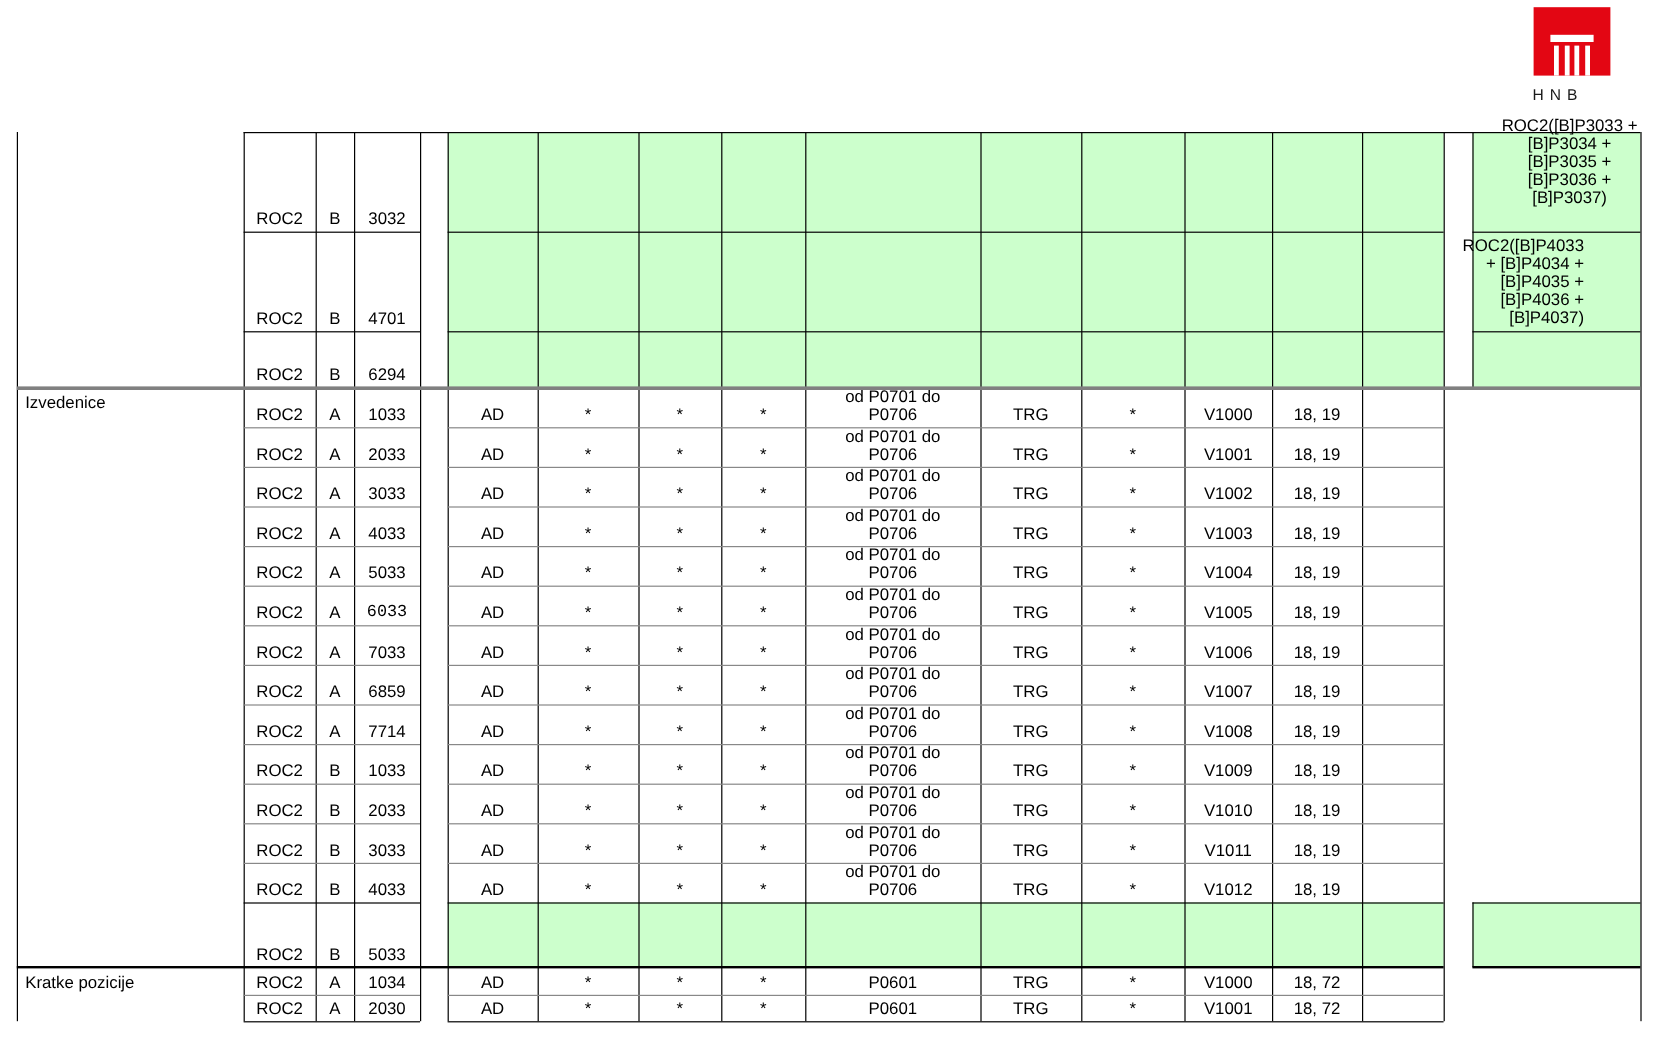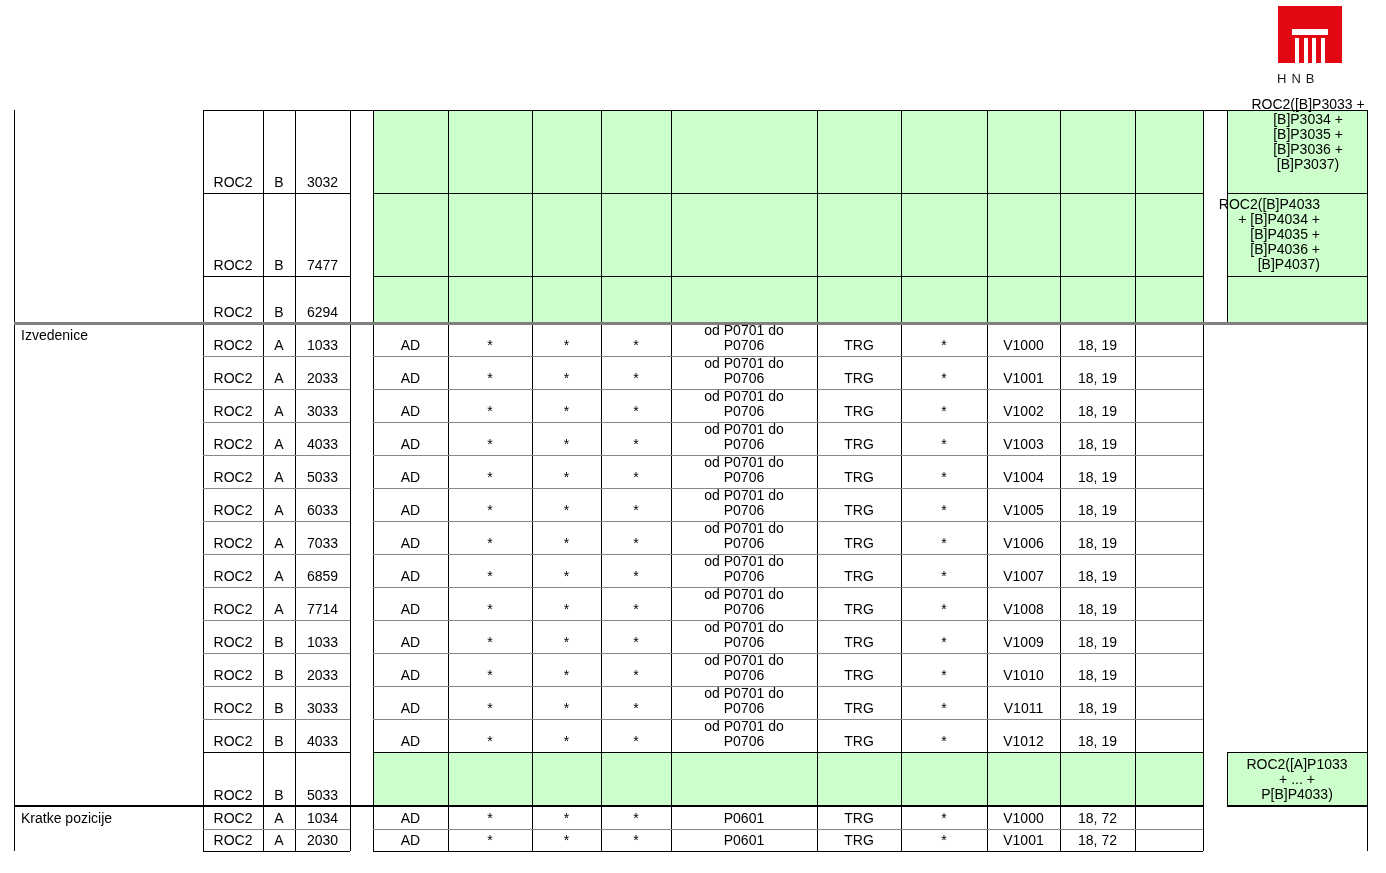--- a/index.html
+++ b/index.html
@@ -46,21 +46,21 @@
       <div class="fill" style="left: 1227px; top: 110px; width: 140px; height: 83px; background: rgb(204, 255, 204);"></div>
       <div class="cell formula" style="left: 1227px; top: 93px; width: 162px; height: 83px;">ROC2([B]P3033 + [B]P3034 + [B]P3035 + [B]P3036 + [B]P3037)</div>
       <div class="cell" style="left: 203px; top: 110px; width: 60px; height: 83px;">ROC2</div>
       <div class="cell" style="left: 263px; top: 110px; width: 32px; height: 83px;">B</div>
       <div class="cell" style="left: 295px; top: 110px; width: 55px; height: 83px;">3032</div>
       <div class="fill" style="left: 373px; top: 193px; width: 830px; height: 83px; background: rgb(204, 255, 204);"></div>
       <div class="fill" style="left: 1227px; top: 193px; width: 140px; height: 83px; background: rgb(204, 255, 204);"></div>
       <div class="cell formula" style="left: 1196px; top: 193px; width: 140px; height: 83px; text-align: right;">ROC2([B]P4033 + [B]P4034 + [B]P4035 + [B]P4036 + [B]P4037)</div>
       <div class="cell" style="left: 203px; top: 193px; width: 60px; height: 83px;">ROC2</div>
       <div class="cell" style="left: 263px; top: 193px; width: 32px; height: 83px;">B</div>
-      <div class="cell" style="left: 295px; top: 193px; width: 55px; height: 83px;">7477</div>
+      <div class="cell" style="left: 295px; top: 193px; width: 55px; height: 83px;">4701</div>
       <div class="fill" style="left: 373px; top: 276px; width: 830px; height: 47px; background: rgb(204, 255, 204);"></div>
       <div class="fill" style="left: 1227px; top: 276px; width: 140px; height: 47px; background: rgb(204, 255, 204);"></div>
       <div class="cell" style="left: 203px; top: 276px; width: 60px; height: 47px;">ROC2</div>
       <div class="cell" style="left: 263px; top: 276px; width: 32px; height: 47px;">B</div>
       <div class="cell" style="left: 295px; top: 276px; width: 55px; height: 47px;">6294</div>
       <div class="cell sec-label" style="left: 14px; top: 323px; width: 189px; height: 24px;">Izvedenice</div>
       <div class="cell" style="left: 203px; top: 323px; width: 60px; height: 33px;">ROC2</div>
       <div class="cell" style="left: 263px; top: 323px; width: 32px; height: 33px;">A</div>
       <div class="cell" style="left: 295px; top: 323px; width: 55px; height: 33px;">1033</div>
       <div class="cell" style="left: 373px; top: 323px; width: 75px; height: 33px;">AD</div>
@@ -115,21 +115,21 @@
       <div class="cell" style="left: 448px; top: 455px; width: 84px; height: 33px;">*</div>
       <div class="cell" style="left: 532px; top: 455px; width: 69px; height: 33px;">*</div>
       <div class="cell" style="left: 601px; top: 455px; width: 70px; height: 33px;">*</div>
       <div class="cell range" style="left: 671px; top: 455px; width: 146px; height: 33px;">od P0701 do P0706</div>
       <div class="cell" style="left: 817px; top: 455px; width: 84px; height: 33px;">TRG</div>
       <div class="cell" style="left: 901px; top: 455px; width: 86px; height: 33px;">*</div>
       <div class="cell" style="left: 987px; top: 455px; width: 73px; height: 33px;">V1004</div>
       <div class="cell" style="left: 1060px; top: 455px; width: 75px; height: 33px;">18, 19</div>
       <div class="cell" style="left: 203px; top: 488px; width: 60px; height: 33px;">ROC2</div>
       <div class="cell" style="left: 263px; top: 488px; width: 32px; height: 33px;">A</div>
-      <div class="cell" style="left: 295px; top: 488px; width: 55px; height: 33px;">6033</div>
+      <div class="cell" style="left: 295px; top: 488px; width: 55px; height: 33px; font-family: Liberation Mono, monospace;">6033</div>
       <div class="cell" style="left: 373px; top: 488px; width: 75px; height: 33px;">AD</div>
       <div class="cell" style="left: 448px; top: 488px; width: 84px; height: 33px;">*</div>
       <div class="cell" style="left: 532px; top: 488px; width: 69px; height: 33px;">*</div>
       <div class="cell" style="left: 601px; top: 488px; width: 70px; height: 33px;">*</div>
       <div class="cell range" style="left: 671px; top: 488px; width: 146px; height: 33px;">od P0701 do P0706</div>
       <div class="cell" style="left: 817px; top: 488px; width: 84px; height: 33px;">TRG</div>
       <div class="cell" style="left: 901px; top: 488px; width: 86px; height: 33px;">*</div>
       <div class="cell" style="left: 987px; top: 488px; width: 73px; height: 33px;">V1005</div>
       <div class="cell" style="left: 1060px; top: 488px; width: 75px; height: 33px;">18, 19</div>
       <div class="cell" style="left: 203px; top: 521px; width: 60px; height: 33px;">ROC2</div>
@@ -211,21 +211,20 @@
       <div class="cell" style="left: 448px; top: 719px; width: 84px; height: 33px;">*</div>
       <div class="cell" style="left: 532px; top: 719px; width: 69px; height: 33px;">*</div>
       <div class="cell" style="left: 601px; top: 719px; width: 70px; height: 33px;">*</div>
       <div class="cell range" style="left: 671px; top: 719px; width: 146px; height: 33px;">od P0701 do P0706</div>
       <div class="cell" style="left: 817px; top: 719px; width: 84px; height: 33px;">TRG</div>
       <div class="cell" style="left: 901px; top: 719px; width: 86px; height: 33px;">*</div>
       <div class="cell" style="left: 987px; top: 719px; width: 73px; height: 33px;">V1012</div>
       <div class="cell" style="left: 1060px; top: 719px; width: 75px; height: 33px;">18, 19</div>
       <div class="fill" style="left: 373px; top: 752px; width: 830px; height: 54px; background: rgb(204, 255, 204);"></div>
       <div class="fill" style="left: 1227px; top: 752px; width: 140px; height: 54px; background: rgb(204, 255, 204);"></div>
-      <div class="cell formula" style="left: 1227px; top: 752px; width: 140px; height: 54px;">ROC2([A]P1033 + ... + P[B]P4033)</div>
       <div class="cell" style="left: 203px; top: 752px; width: 60px; height: 54px;">ROC2</div>
       <div class="cell" style="left: 263px; top: 752px; width: 32px; height: 54px;">B</div>
       <div class="cell" style="left: 295px; top: 752px; width: 55px; height: 54px;">5033</div>
       <div class="cell sec-label" style="left: 14px; top: 806px; width: 189px; height: 24px;">Kratke pozicije</div>
       <div class="cell" style="left: 203px; top: 806px; width: 60px; height: 23px;">ROC2</div>
       <div class="cell" style="left: 263px; top: 806px; width: 32px; height: 23px;">A</div>
       <div class="cell" style="left: 295px; top: 806px; width: 55px; height: 23px;">1034</div>
       <div class="cell" style="left: 373px; top: 806px; width: 75px; height: 23px;">AD</div>
       <div class="cell" style="left: 448px; top: 806px; width: 84px; height: 23px;">*</div>
       <div class="cell" style="left: 532px; top: 806px; width: 69px; height: 23px;">*</div>

